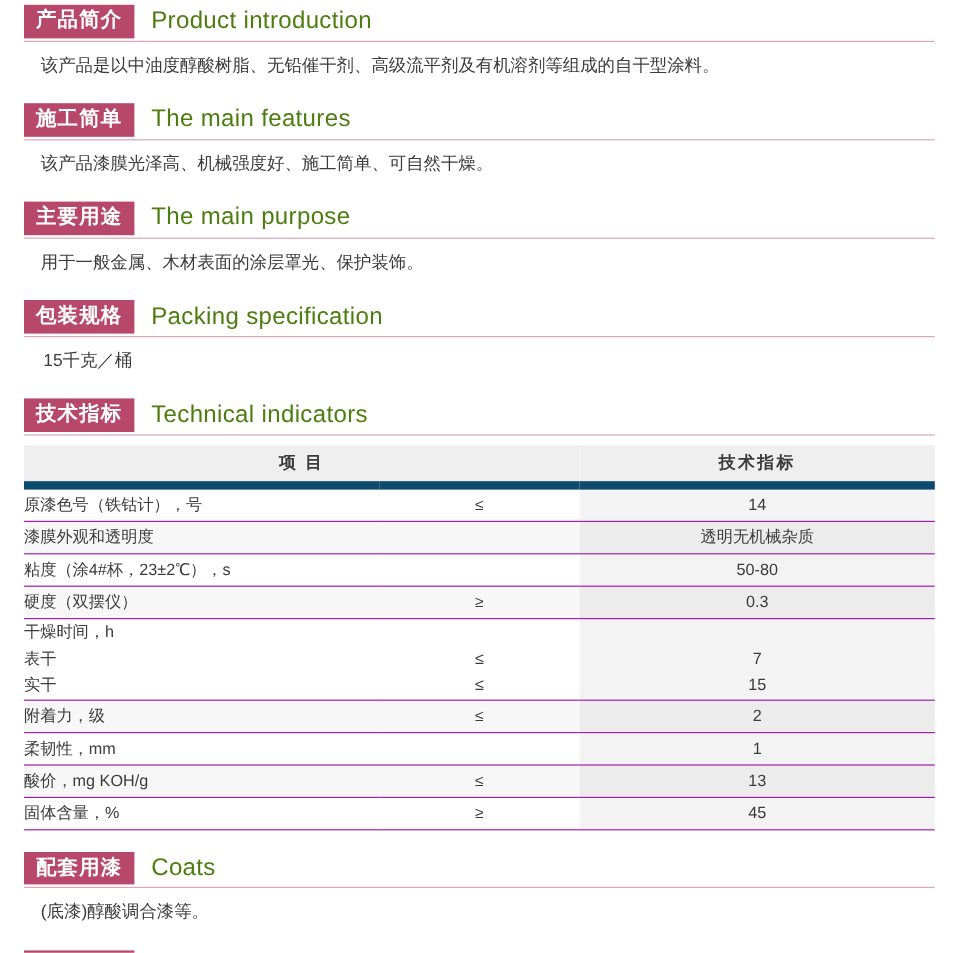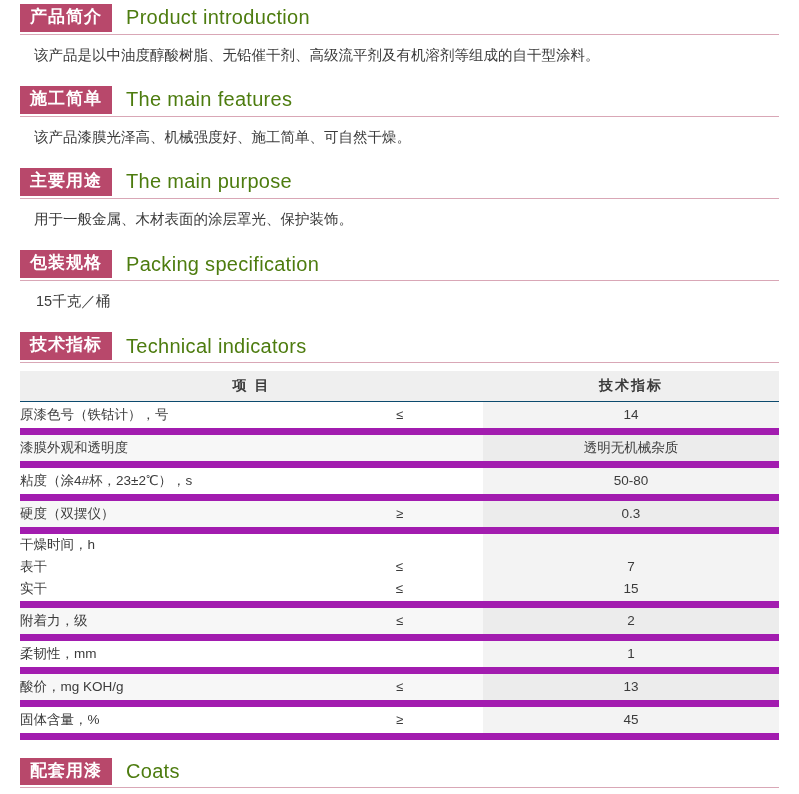--- a/index.html
+++ b/index.html
@@ -65,32 +65,32 @@
 
   
   table.spec {
     width: 100%;
     border-collapse: collapse;
     font-size: 13.5px;
     color: #3b3b3b;
     margin-top: 4px;
   }
   table.spec th, table.spec td {
-    border-bottom: 7px solid #a21caf;
+    border-bottom: 1px solid #a21caf;
     padding: 0;
     vertical-align: middle;
   }
   table.spec thead th {
     background: #efefef;
     font-weight: bold;
     text-align: center;
     height: 30px;
     font-size: 14px;
     letter-spacing: 2px;
-    border-bottom: 1px solid #0c4a6e;
+    border-bottom: 7px solid #0c4a6e;
   }
   .col-item { width: 39%; }
   .col-op   { width: 22%; }
   .col-val  { width: 39%; }
 
   table.spec tbody td {
     height: 26px;
   }
   td.item {
     padding-left: 12px;

